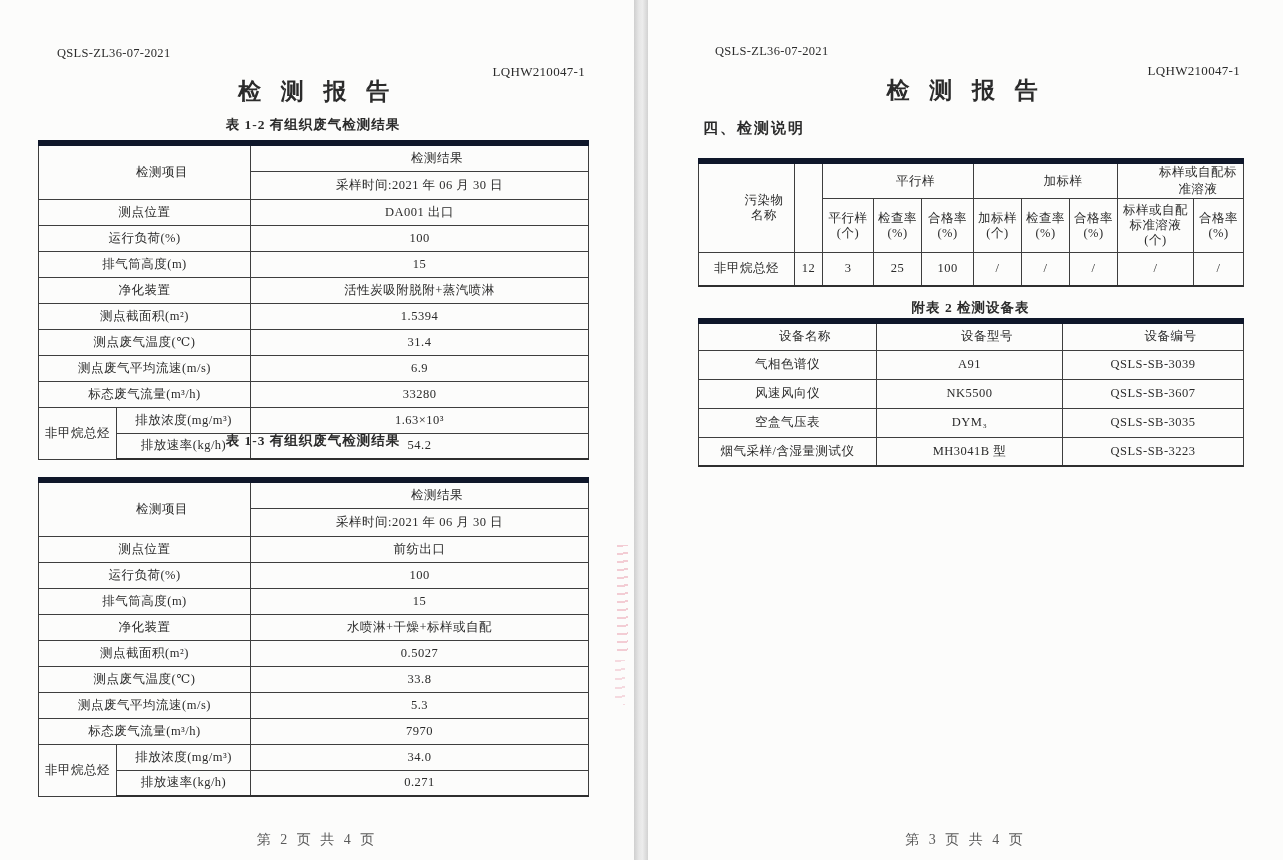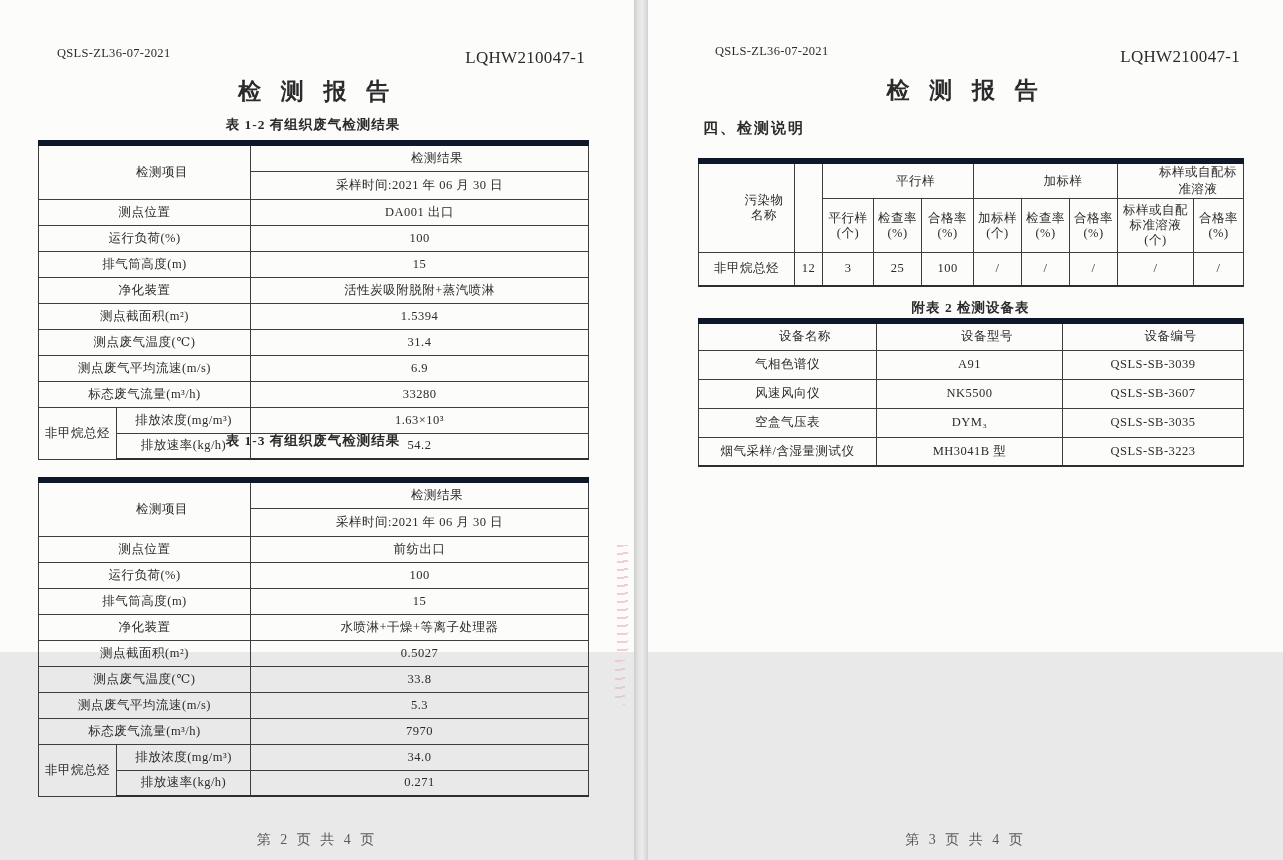--- a/index.html
+++ b/index.html
@@ -2,28 +2,28 @@
 <html><head>
 <meta charset="utf-8">
 <style>
   html,body{margin:0;padding:0;}
   body{
     width:1283px;height:860px;position:relative;overflow:hidden;
     background:#e9e9e9;
     font-family:"Liberation Serif","DejaVu Serif",serif;
     color:#2b2b2b;
   }
-  .page{position:absolute;top:0;height:652px;background:#fcfcfb;}
+  .page{position:absolute;top:0;height:860px;background:#fcfcfb;}
   .page-left{left:0;width:634px;}
   .gutter{position:absolute;top:0;left:634px;width:14px;height:860px;
     background:linear-gradient(90deg,#cfcfcf 0%,#e6e6e6 35%,#ececec 60%,#d2d2d2 100%);}
   .page-right{left:648px;width:635px;}
 
   .doc-code{position:absolute;font-size:12.5px;letter-spacing:.3px;}
-  .report-no{position:absolute;font-size:17px;letter-spacing:.3px;}
+  .report-no{position:absolute;font-size:13px;letter-spacing:.3px;margin-top:16px;}
   .rpt-title{position:absolute;width:100%;text-align:center;font-size:23px;
     font-weight:bold;letter-spacing:7px;}
   .caption{position:absolute;text-align:center;font-size:13.5px;font-weight:bold;letter-spacing:1px;}
   .section-heading{position:absolute;font-size:15px;font-weight:bold;letter-spacing:2px;}
   .footer{position:absolute;width:100%;text-align:center;font-size:14px;
     color:#5a5a5a;letter-spacing:3px;}
   .end-marker{position:absolute;width:545px;text-align:center;font-size:11.5px;color:#474747;letter-spacing:1px;}
 
   table.dtable{position:absolute;border-collapse:collapse;table-layout:fixed;}
   table.dtable td{
@@ -134,21 +134,21 @@
     <tr class="h26">
           <td colspan="2">运行负荷(%)</td>
           <td>100</td>
         </tr>
     <tr class="h26">
           <td colspan="2">排气筒高度(m)</td>
           <td>15</td>
         </tr>
     <tr class="h26">
           <td colspan="2">净化装置</td>
-          <td>水喷淋+干燥+等离子处理器</td>
+          <td>水喷淋+干燥+标样或自配</td>
         </tr>
     <tr class="h26">
           <td colspan="2">测点截面积(m²)</td>
           <td>0.5027</td>
         </tr>
     <tr class="h26">
           <td colspan="2">测点废气温度(℃)</td>
           <td>33.8</td>
         </tr>
     <tr class="h26">

